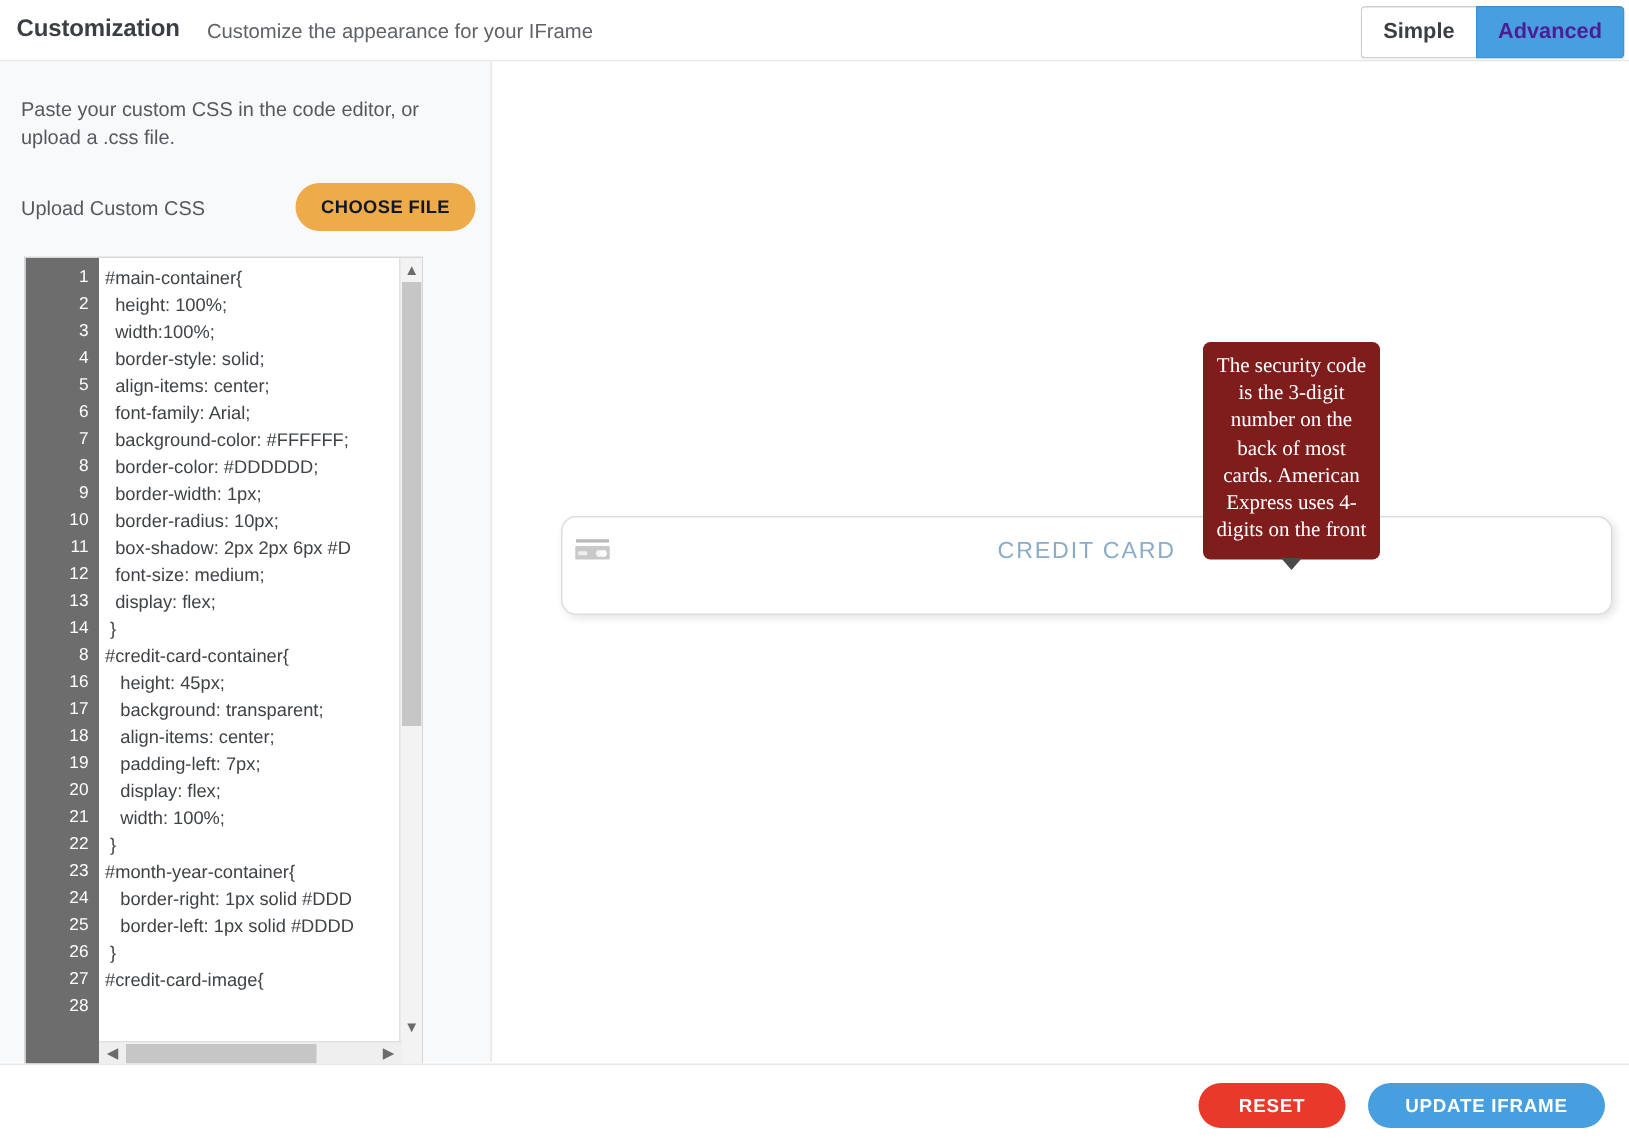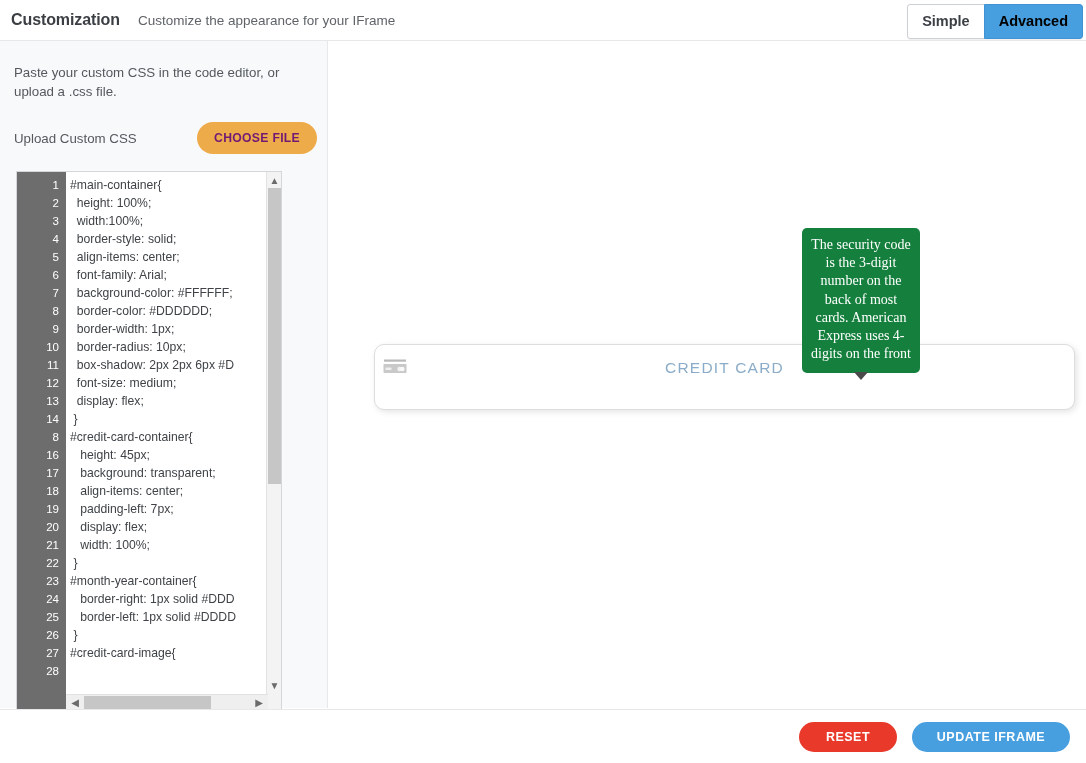--- a/index.html
+++ b/index.html
@@ -55,21 +55,21 @@
     padding: 8px 14px 9px 14px;
     border: 1px solid #ccd0d4;
     background: #ffffff;
     color: #3b3f44;
     cursor: pointer;
     line-height: 16px;
   }
   .mode-btn.active {
     background: #489fdf;
     border-color: #3f93d2;
-    color: #000000;
+    color: #4c1d95;
   }
   .mode-btn:first-child { border-right: none; border-radius: 3px 0 0 3px; }
   .mode-btn:last-child { border-radius: 0 3px 3px 0; }
 
   
   #left-panel {
     position: absolute;
     left: 0; top: 41px;
     width: 328px; height: 667px;
     background: #f8f9fa;
@@ -91,21 +91,21 @@
     display: flex;
     align-items: center;
     justify-content: space-between;
   }
   #upload-label {
     font-size: 13.3px;
     color: #55595e;
   }
   #choose-file-btn {
     background: #eeab49;
-    color: #701a75;
+    color: #0f172a;
     border: none;
     border-radius: 17px;
     font-size: 12.2px;
     font-weight: bold;
     letter-spacing: 0.3px;
     padding: 9px 17px;
     cursor: pointer;
   }
 
   
@@ -287,21 +287,21 @@
     left: 1px; bottom: -5px;
     width: 15px; height: 0;
     border-bottom: 1px dotted #9a9a9a;
   }
 
   
   #tooltip {
     position: absolute;
     left: 473px; top: 187px;
     width: 118px;
-    background: #15803d;
+    background: #7f1d1d;
     color: #ffffff;
     border-radius: 5px;
     padding: 8px 9px 10px 9px;
     font-family: "Liberation Serif", serif;
     font-size: 14px;
     line-height: 18.2px;
     text-align: center;
   }
   #tooltip::after {
     content: "";

